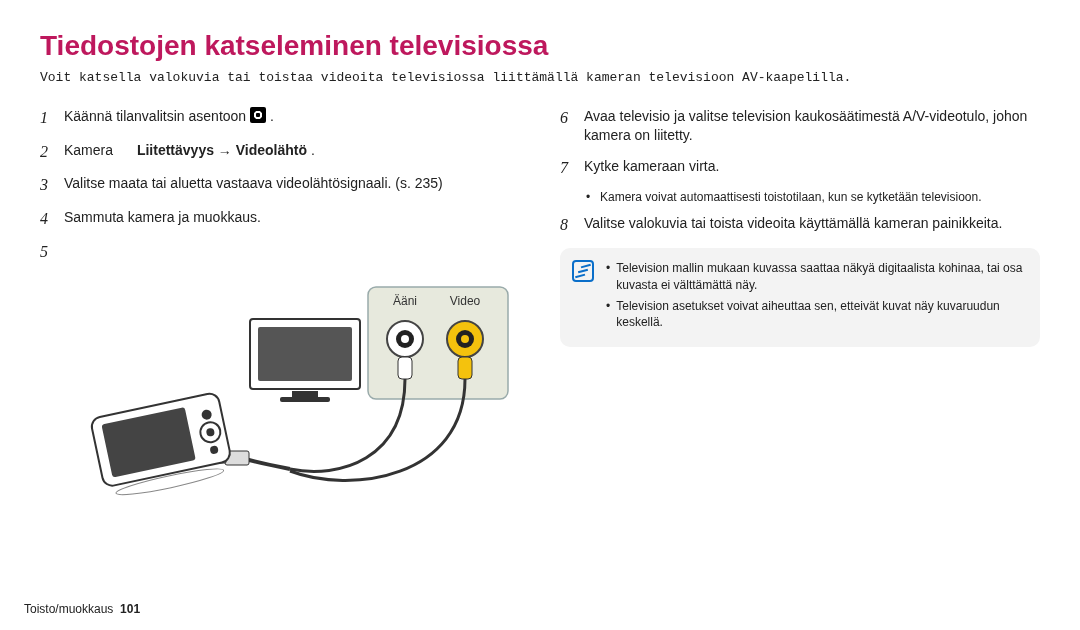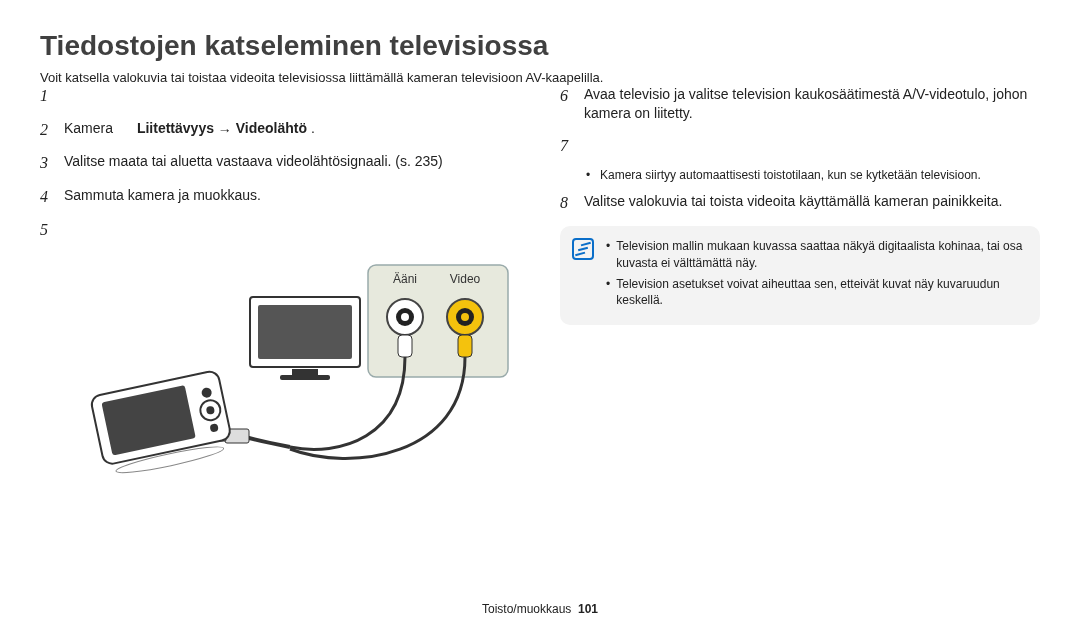--- a/index.html
+++ b/index.html
@@ -6,27 +6,29 @@
   body {
     width: 1080px;
     height: 630px;
     background: #fff;
     font-family: "Segoe UI", Arial, sans-serif;
     color: #222;
     padding: 30px 40px 20px 40px;
     position: relative;
   }
   h1.title {
-    color: #404040;
+    color: #be185d;
     font-size: 28px;
     font-weight: 700;
     margin-bottom: 8px;
   }
   .intro {
     font-size: 13px;
+    margin-bottom: 22px;
+    font-family: Liberation Mono, monospace;
   }
   .columns {
     display: flex;
     gap: 40px;
   }
   .col-left { width: 490px; }
   .col-right { width: 490px; }
   .step {
     display: flex;
     align-items: flex-start;
@@ -100,36 +102,41 @@
   .figure {
     margin-top: 16px;
     width: 480px;
     height: 230px;
     position: relative;
   }
   .footer {
     position: absolute;
     bottom: 14px;
     left: 0; right: 0;
-    text-align: center;
     font-size: 12px;
+    padding-left: 24px;
   }
   .footer .pagenum { font-weight: 700; }
 </style>
 </head>
 <body>
 
 <h1 class="title">Tiedostojen katseleminen televisiossa</h1>
 <p class="intro">Voit katsella valokuvia tai toistaa videoita televisiossa liittämällä kameran televisioon AV-kaapelilla.</p>
 
 <div class="columns">
   <div class="col-left">
 
     <div class="step">
       <span class="step-num">1</span>
+      <span class="step-text">
+        <span>Käännä tilanvalitsin asentoon </span>
+        <span class="gear-icon"></span>
+        <span> .</span>
+      </span>
     </div>
 
     <div class="step">
       <span class="step-num">2</span>
       <span class="step-text">
         <span>Kamera </span>
         <span class="bold">Liitettävyys → Videolähtö</span>
         <span>.</span>
       </span>
     </div>
@@ -198,24 +205,25 @@
 
   <div class="col-right">
 
     <div class="step">
       <span class="step-num">6</span>
       <span class="step-text">Avaa televisio ja valitse television kaukosäätimestä A/V-videotulo, johon kamera on liitetty.</span>
     </div>
 
     <div class="step">
       <span class="step-num">7</span>
+      <span class="step-text">Kytke kameraan virta.</span>
     </div>
     <div class="bullet">
       <span class="bmark">•</span>
-      <span>Kamera siirtyy automaattisesti toistotilaan, kun se kytketään televisioon.</span>
+      <span>Kamera voivat automaattisesti toistotilaan, kun se kytketään televisioon.</span>
     </div>
 
     <div class="step">
       <span class="step-num">8</span>
       <span class="step-text">Valitse valokuvia tai toista videoita käyttämällä kameran painikkeita.</span>
     </div>
 
     <div class="note-box">
       <span class="note-icon"></span>
       <div class="note-line">

